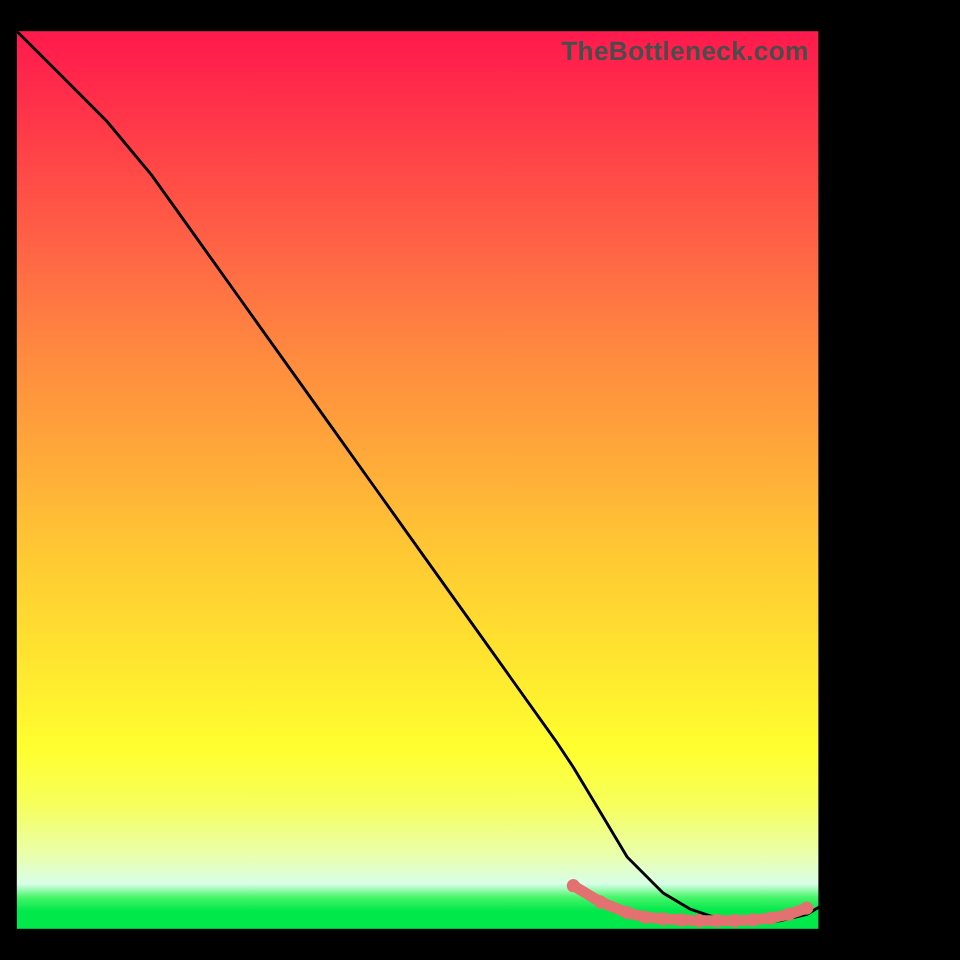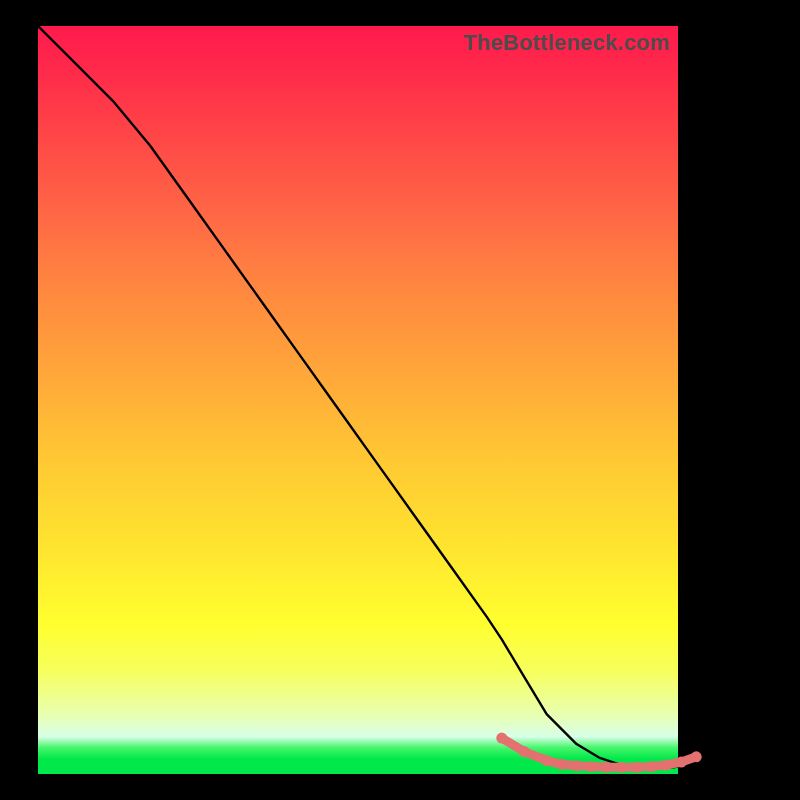--- a/index.html
+++ b/index.html
@@ -11,41 +11,42 @@
     overflow: hidden;
   }
   .chart-container {
     position: relative;
     width: 800px;
     height: 800px;
     background: #000;
   }
   .plot-area {
     position: absolute;
-    left: 38px;
+    left: 14px;
     top: 26px;
     width: 640px;
     height: 748px;
     background: linear-gradient(to bottom,
       #ff1a4d 0%,
       #ff2a4a 6%,
       #ff4747 15%,
       #ff6a45 26%,
       #ff8a3f 36%,
       #ffab39 48%,
       #ffc833 58%,
       #ffe52f 70%,
       #ffff2f 80%,
       #f7ff5a 86%,
       #e9ffb0 92%,
       #d8ffe8 95%,
       #46f56a 96.5%,
       #00e84a 98%,
       #00e84a 100%
     );
+    padding-left: 28px;
   }
   .watermark {
     position: absolute;
     top: 4px;
     right: 8px;
     font-family: Arial, Helvetica, sans-serif;
     font-size: 22px;
     font-weight: 600;
     color: #4c4c4c;
     letter-spacing: 0.2px;

